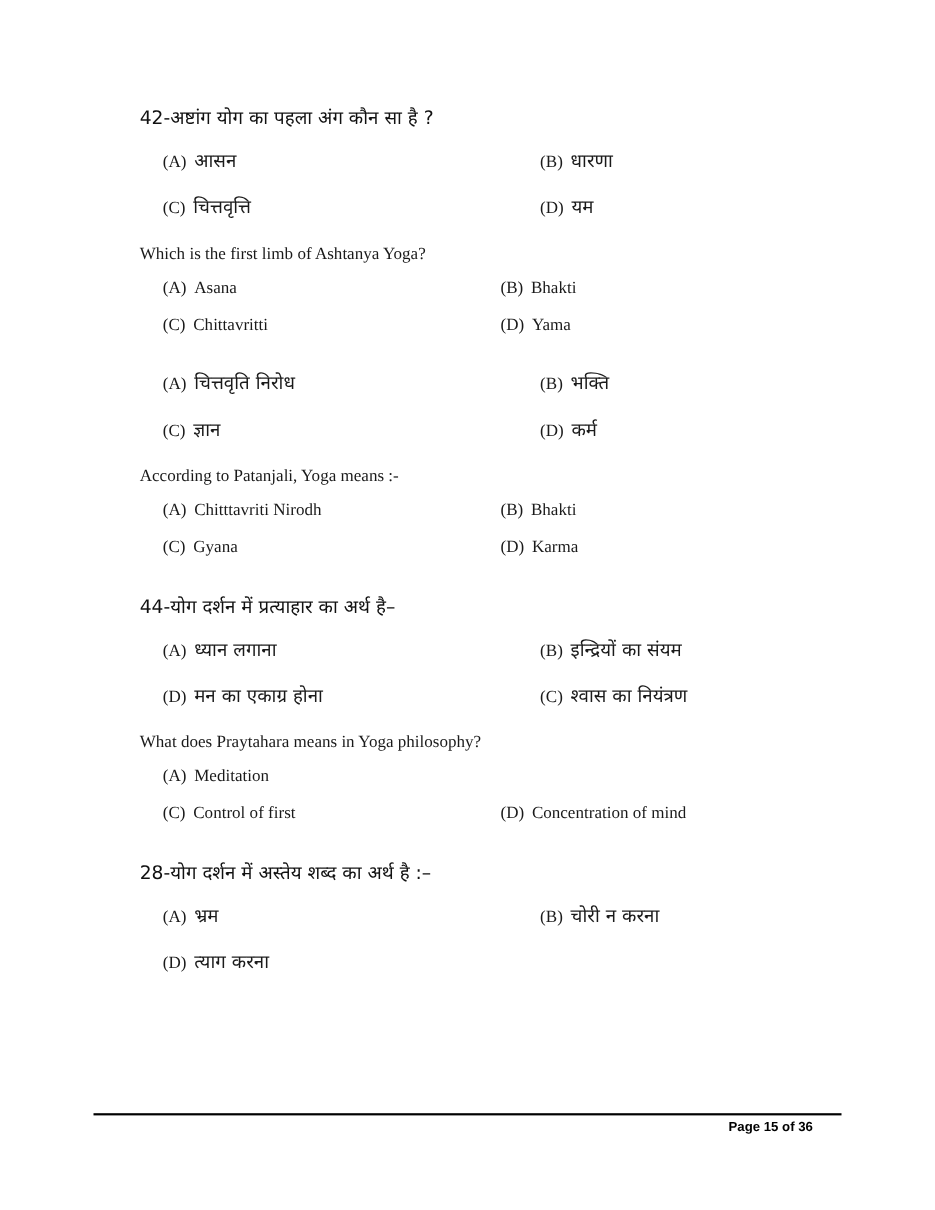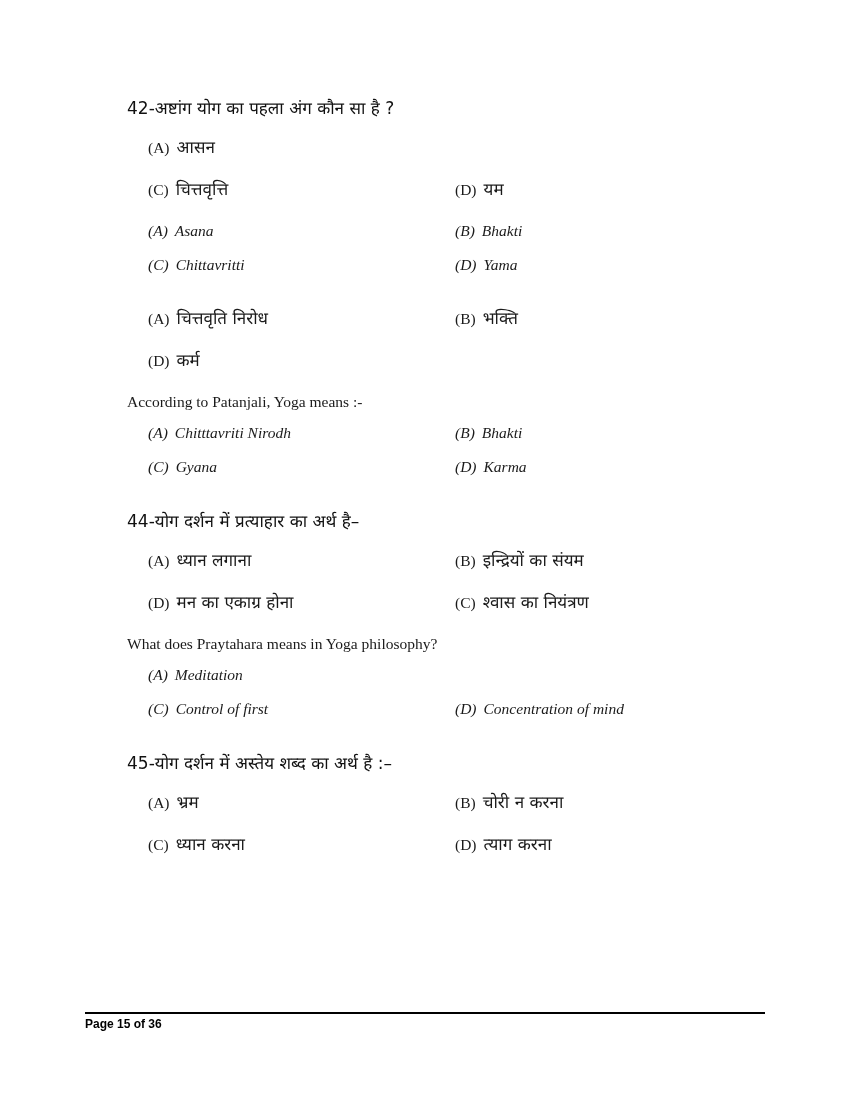--- a/index.html
+++ b/index.html
@@ -23,40 +23,40 @@
     font-size: 17px;
     line-height: 22px;
     margin-bottom: 18px;
     color: #111;
   }
   .options { padding-left: 21px; }
   .opt-row {
     display: grid;
     grid-template-columns: 307px 1fr;
   }
-  .opt-row.hindi { margin-bottom: 21px; }
+  .opt-row.hindi { margin-bottom: 21px; gap: 36px; }
   .opt-row.english { margin-bottom: 15px; }
   .opt-cell { white-space: nowrap; }
   .opt-label {
     font-family: "Liberation Serif", serif;
     font-size: 15.5px;
     margin-right: 7px;
   }
   .opt-text-hindi {
     font-family: "DejaVu Sans", sans-serif;
     font-size: 17px;
     line-height: 20px;
   }
   .opt-text-english {
     font-family: "Liberation Serif", serif;
     font-size: 15.5px;
     line-height: 19px;
   }
   .opt-row.hindi .opt-cell { line-height: 20px; }
-  .opt-row.english .opt-cell { line-height: 19px; font-style: italic; }
+  .opt-row.english .opt-cell { line-height: 19px; }
   .english-q {
     font-family: "Liberation Serif", serif;
     font-size: 15.5px;
     line-height: 19px;
     margin-top: 6px;
     margin-bottom: 12px;
   }
   .footer {
     position: absolute;
     left: 85px;
@@ -64,60 +64,64 @@
     top: 1012px;
   }
   .footer-line {
     border-top: 2px solid #000;
     width: 100%;
   }
   .footer-text {
     font-family: "Liberation Sans", sans-serif;
     font-size: 12px;
     font-weight: bold;
+    text-align: right;
     padding-right: 26px;
     margin-top: 3px;
     color: #000;
   }
 </style>
 </head>
 <body>
 
 <div class="content">
 
   <div class="question-block">
     <div class="q-title">42-अष्टांग योग का पहला अंग कौन सा है ?</div>
     <div class="options">
       <div class="opt-row hindi">
         <div class="opt-cell"><span class="opt-label">(A)</span><span class="opt-text-hindi">आसन</span></div>
+        <div class="opt-cell"><span class="opt-label">(B)</span><span class="opt-text-hindi">धारणा</span></div>
       </div>
       <div class="opt-row hindi">
         <div class="opt-cell"><span class="opt-label">(C)</span><span class="opt-text-hindi">चित्तवृत्ति</span></div>
         <div class="opt-cell"><span class="opt-label">(D)</span><span class="opt-text-hindi">यम</span></div>
       </div>
     </div>
+    <div class="english-q">Which is the first limb of Ashtanya Yoga?</div>
     <div class="options">
       <div class="opt-row english">
         <div class="opt-cell"><span class="opt-label">(A)</span><span class="opt-text-english">Asana</span></div>
         <div class="opt-cell"><span class="opt-label">(B)</span><span class="opt-text-english">Bhakti</span></div>
       </div>
       <div class="opt-row english">
         <div class="opt-cell"><span class="opt-label">(C)</span><span class="opt-text-english">Chittavritti</span></div>
         <div class="opt-cell"><span class="opt-label">(D)</span><span class="opt-text-english">Yama</span></div>
       </div>
     </div>
   </div>
 
   <div class="question-block">
     <div class="options">
       <div class="opt-row hindi">
         <div class="opt-cell"><span class="opt-label">(A)</span><span class="opt-text-hindi">चित्तवृति निरोध</span></div>
         <div class="opt-cell"><span class="opt-label">(B)</span><span class="opt-text-hindi">भक्ति</span></div>
       </div>
       <div class="opt-row hindi">
+        <div class="opt-cell"><span class="opt-label">(C)</span><span class="opt-text-hindi">ज्ञान</span></div>
         <div class="opt-cell"><span class="opt-label">(D)</span><span class="opt-text-hindi">कर्म</span></div>
       </div>
     </div>
     <div class="english-q">According to Patanjali, Yoga means :-</div>
     <div class="options">
       <div class="opt-row english">
         <div class="opt-cell"><span class="opt-label">(A)</span><span class="opt-text-english">Chitttavriti Nirodh</span></div>
         <div class="opt-cell"><span class="opt-label">(B)</span><span class="opt-text-english">Bhakti</span></div>
       </div>
       <div class="opt-row english">
@@ -145,28 +149,27 @@
         <div class="opt-cell"><span class="opt-label">(A)</span><span class="opt-text-english">Meditation</span></div>
       </div>
       <div class="opt-row english">
         <div class="opt-cell"><span class="opt-label">(C)</span><span class="opt-text-english">Control of first</span></div>
         <div class="opt-cell"><span class="opt-label">(D)</span><span class="opt-text-english">Concentration of mind</span></div>
       </div>
     </div>
   </div>
 
   <div class="question-block">
-    <div class="q-title">45-योग दर्शन में अस्तेय शब्द का अर्थ है :–</div>
+    <div class="q-title">28-योग दर्शन में अस्तेय शब्द का अर्थ है :–</div>
     <div class="options">
       <div class="opt-row hindi">
         <div class="opt-cell"><span class="opt-label">(A)</span><span class="opt-text-hindi">भ्रम</span></div>
         <div class="opt-cell"><span class="opt-label">(B)</span><span class="opt-text-hindi">चोरी न करना</span></div>
       </div>
       <div class="opt-row hindi">
-        <div class="opt-cell"><span class="opt-label">(C)</span><span class="opt-text-hindi">ध्यान करना</span></div>
         <div class="opt-cell"><span class="opt-label">(D)</span><span class="opt-text-hindi">त्याग करना</span></div>
       </div>
     </div>
   </div>
 
 </div>
 
 <div class="footer">
   <div class="footer-line"></div>
   <div class="footer-text">Page 15 of 36</div>

